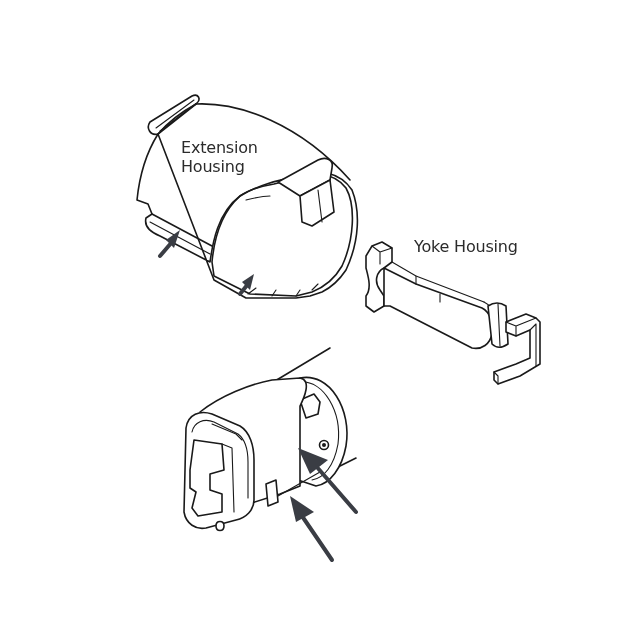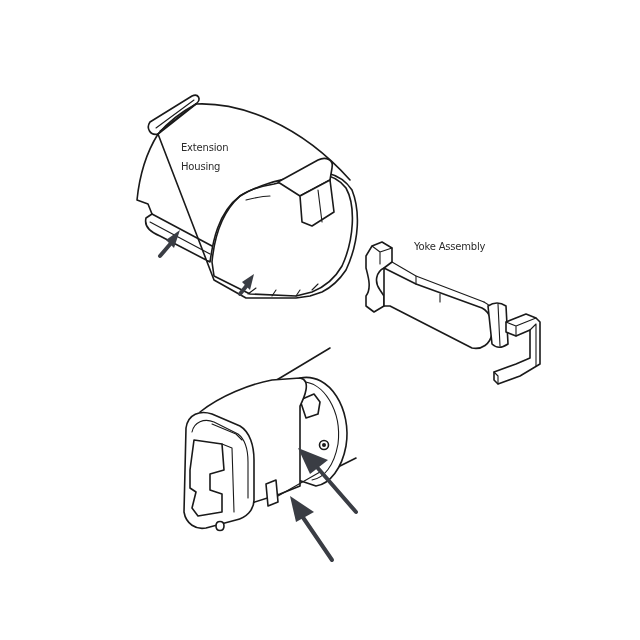--- a/index.html
+++ b/index.html
@@ -15,21 +15,21 @@
       font-family: "Liberation Sans", "DejaVu Sans", sans-serif;
     }
     #canvas {
       position: absolute;
       left: 0; top: 0;
       width: 640px; height: 640px;
     }
     .label {
       position: absolute;
       color: #2b2b2b;
-      font-size: 10px;
+      font-size: 16px;
       line-height: 19px;
       font-family: "DejaVu Sans", "Liberation Sans", sans-serif;
       letter-spacing: -0.2px;
       white-space: nowrap;
     }
     .label-housing { left: 181px; top: 138px; }
     .label-yoke { left: 414px; top: 237px; }
     svg .ln { fill: none; stroke: #1a1a1a; stroke-width: 1.6; stroke-linejoin: round; stroke-linecap: round; }
     svg .thin { fill: none; stroke: #1a1a1a; stroke-width: 1.1; stroke-linejoin: round; stroke-linecap: round; }
     svg .fillw { fill: #ffffff; stroke: #1a1a1a; stroke-width: 1.6; stroke-linejoin: round; }
@@ -158,13 +158,13 @@
       <path class="arrow-shaft" d="M332,560 L302,516"></path>
       <path class="arrow-head" d="M290,496 L314,512 L296,522 Z"></path>
     </g>
   </g>
 </svg>
 
 <div class="label label-housing">
   <div>Extension</div>
   <div>Housing</div>
 </div>
-<div class="label label-yoke">Yoke Assembly</div>
+<div class="label label-yoke">Yoke Housing</div>
 
 </body></html>

